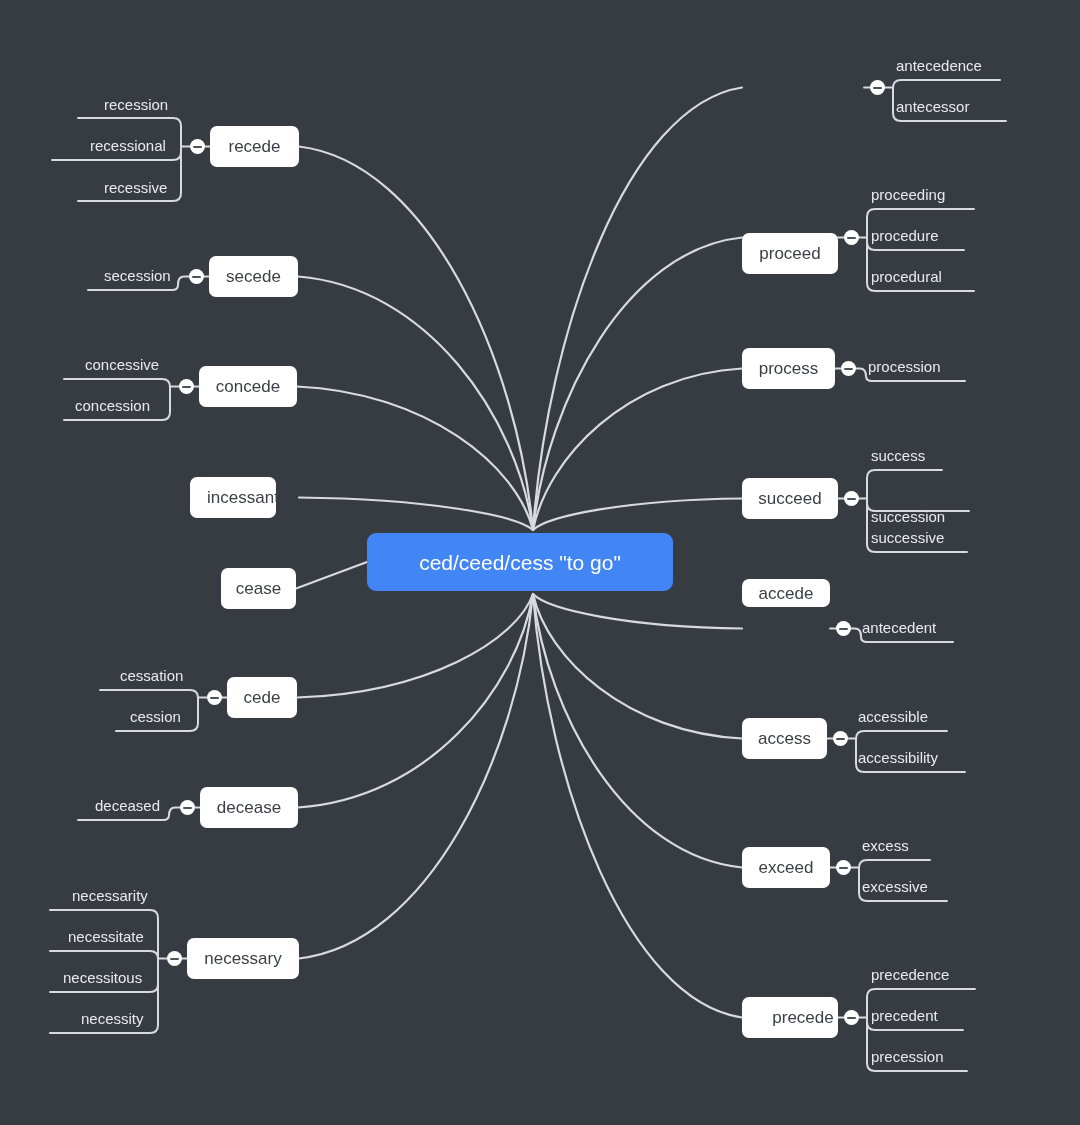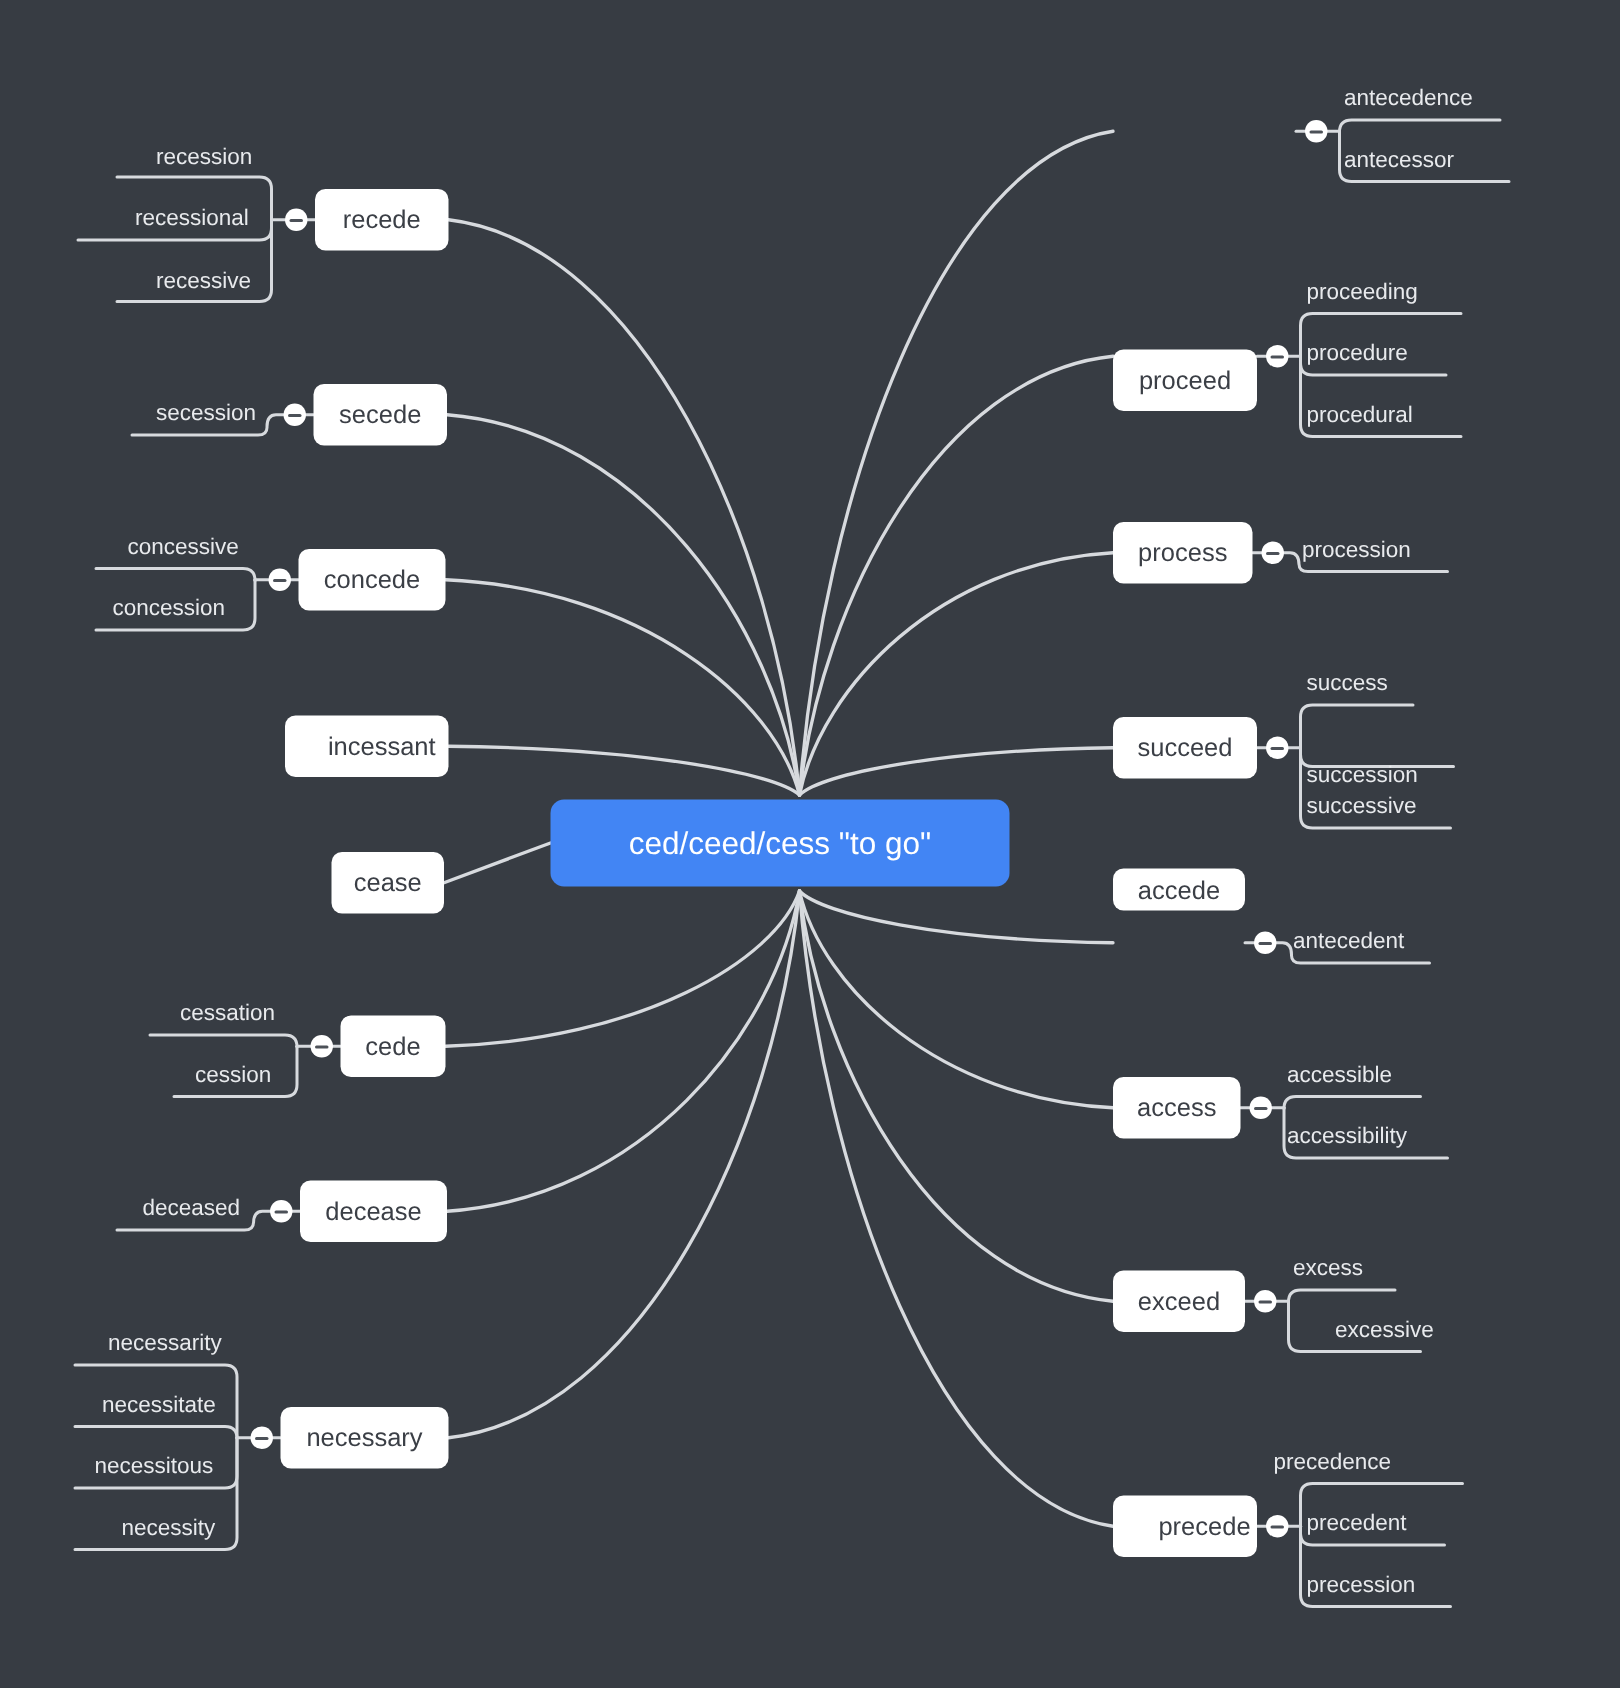--- a/index.html
+++ b/index.html
@@ -175,21 +175,21 @@
       <span>secede</span>
     </div>
     <div class="collapse" style="left: 188.5px; top: 269px;"></div>
     <div class="leaf" style="left: 104px; top: 268px;"><span>secession</span></div>
     <div class="node" style="left: 199px; top: 366px; width: 98px; height: 41px;">
       <span>concede</span>
     </div>
     <div class="collapse" style="left: 178.5px; top: 379px;"></div>
     <div class="leaf" style="left: 85px; top: 357px;"><span>concessive</span></div>
     <div class="leaf" style="left: 75px; top: 398px;"><span>concession</span></div>
-    <div class="node" style="left: 190px; top: 477px; width: 109px; height: 41px; padding-left: 34px;">
+    <div class="node" style="left: 190px; top: 477px; width: 86px; height: 41px; padding-left: 34px;">
       <span>incessant</span>
     </div>
     <div class="node" style="left: 221px; top: 568px; width: 75px; height: 41px;">
       <span>cease</span>
     </div>
     <div class="node" style="left: 227px; top: 677px; width: 70px; height: 41px;">
       <span>cede</span>
     </div>
     <div class="collapse" style="left: 206.5px; top: 690px;"></div>
     <div class="leaf" style="left: 120px; top: 668px;"><span>cessation</span></div>
@@ -238,21 +238,21 @@
       <span>access</span>
     </div>
     <div class="collapse" style="left: 832.5px; top: 731px;"></div>
     <div class="leaf" style="left: 858px; top: 709px;"><span>accessible</span></div>
     <div class="leaf" style="left: 858px; top: 750px;"><span>accessibility</span></div>
     <div class="node" style="left: 742px; top: 847px; width: 88px; height: 41px;">
       <span>exceed</span>
     </div>
     <div class="collapse" style="left: 835.5px; top: 860px;"></div>
     <div class="leaf" style="left: 862px; top: 838px;"><span>excess</span></div>
-    <div class="leaf" style="left: 862px; top: 879px; margin-left: 28px;"><span>excessive</span></div>
+    <div class="leaf" style="left: 862px; top: 879px;"><span>excessive</span></div>
     <div class="node" style="left: 742px; top: 997px; width: 96px; height: 41px; padding-left: 40px;">
       <span>precede</span>
     </div>
     <div class="collapse" style="left: 843.5px; top: 1010px;"></div>
-    <div class="leaf" style="left: 849px; top: 967px; text-align: right;"><span>precedence</span></div>
+    <div class="leaf" style="left: 871px; top: 967px; text-align: right;"><span>precedence</span></div>
     <div class="leaf" style="left: 871px; top: 1008px;"><span>precedent</span></div>
     <div class="leaf" style="left: 871px; top: 1049px;"><span>precession</span></div>
   </div>
 
 </body></html>

